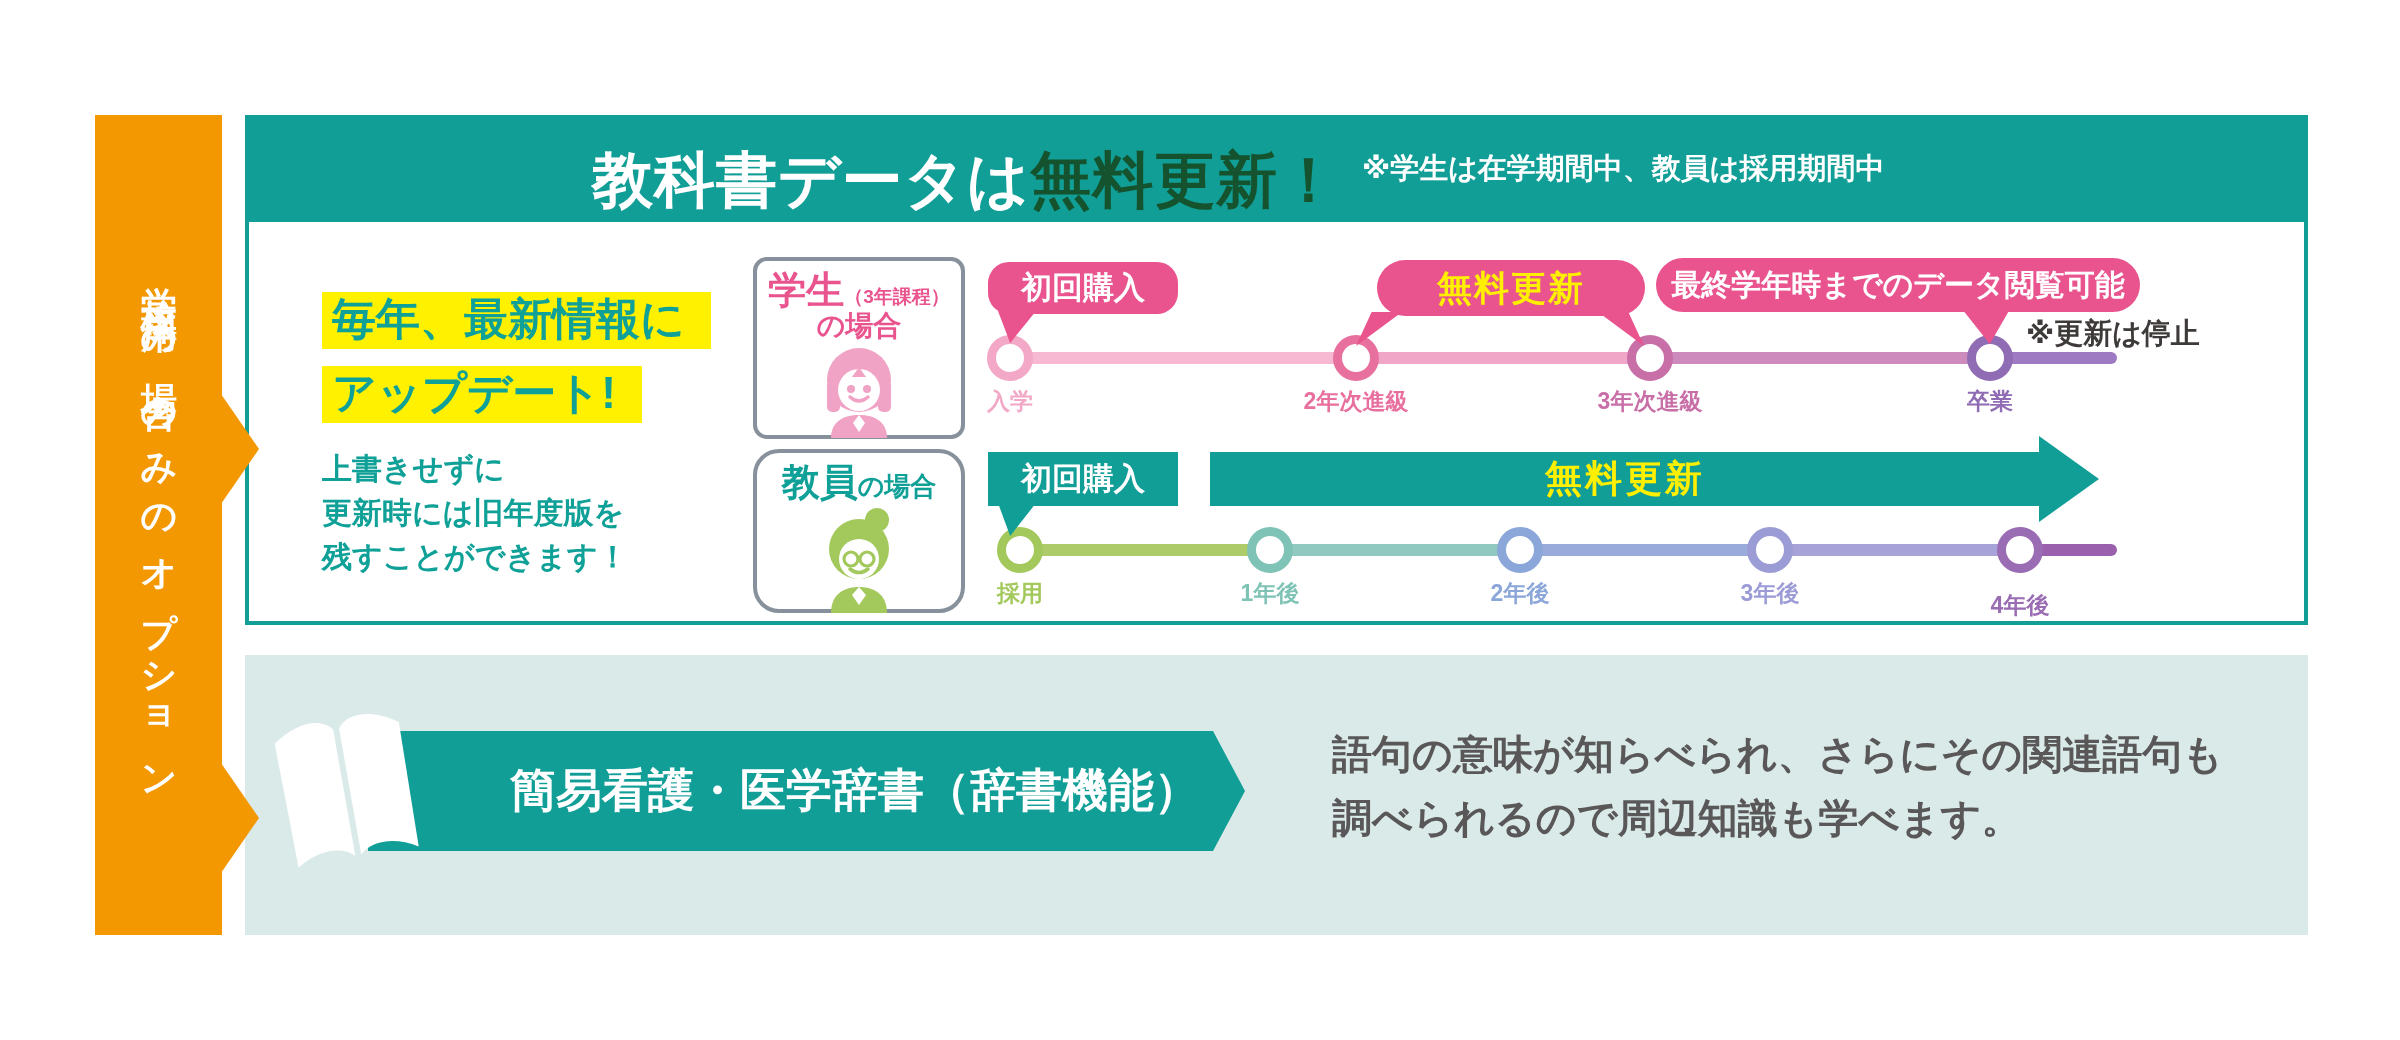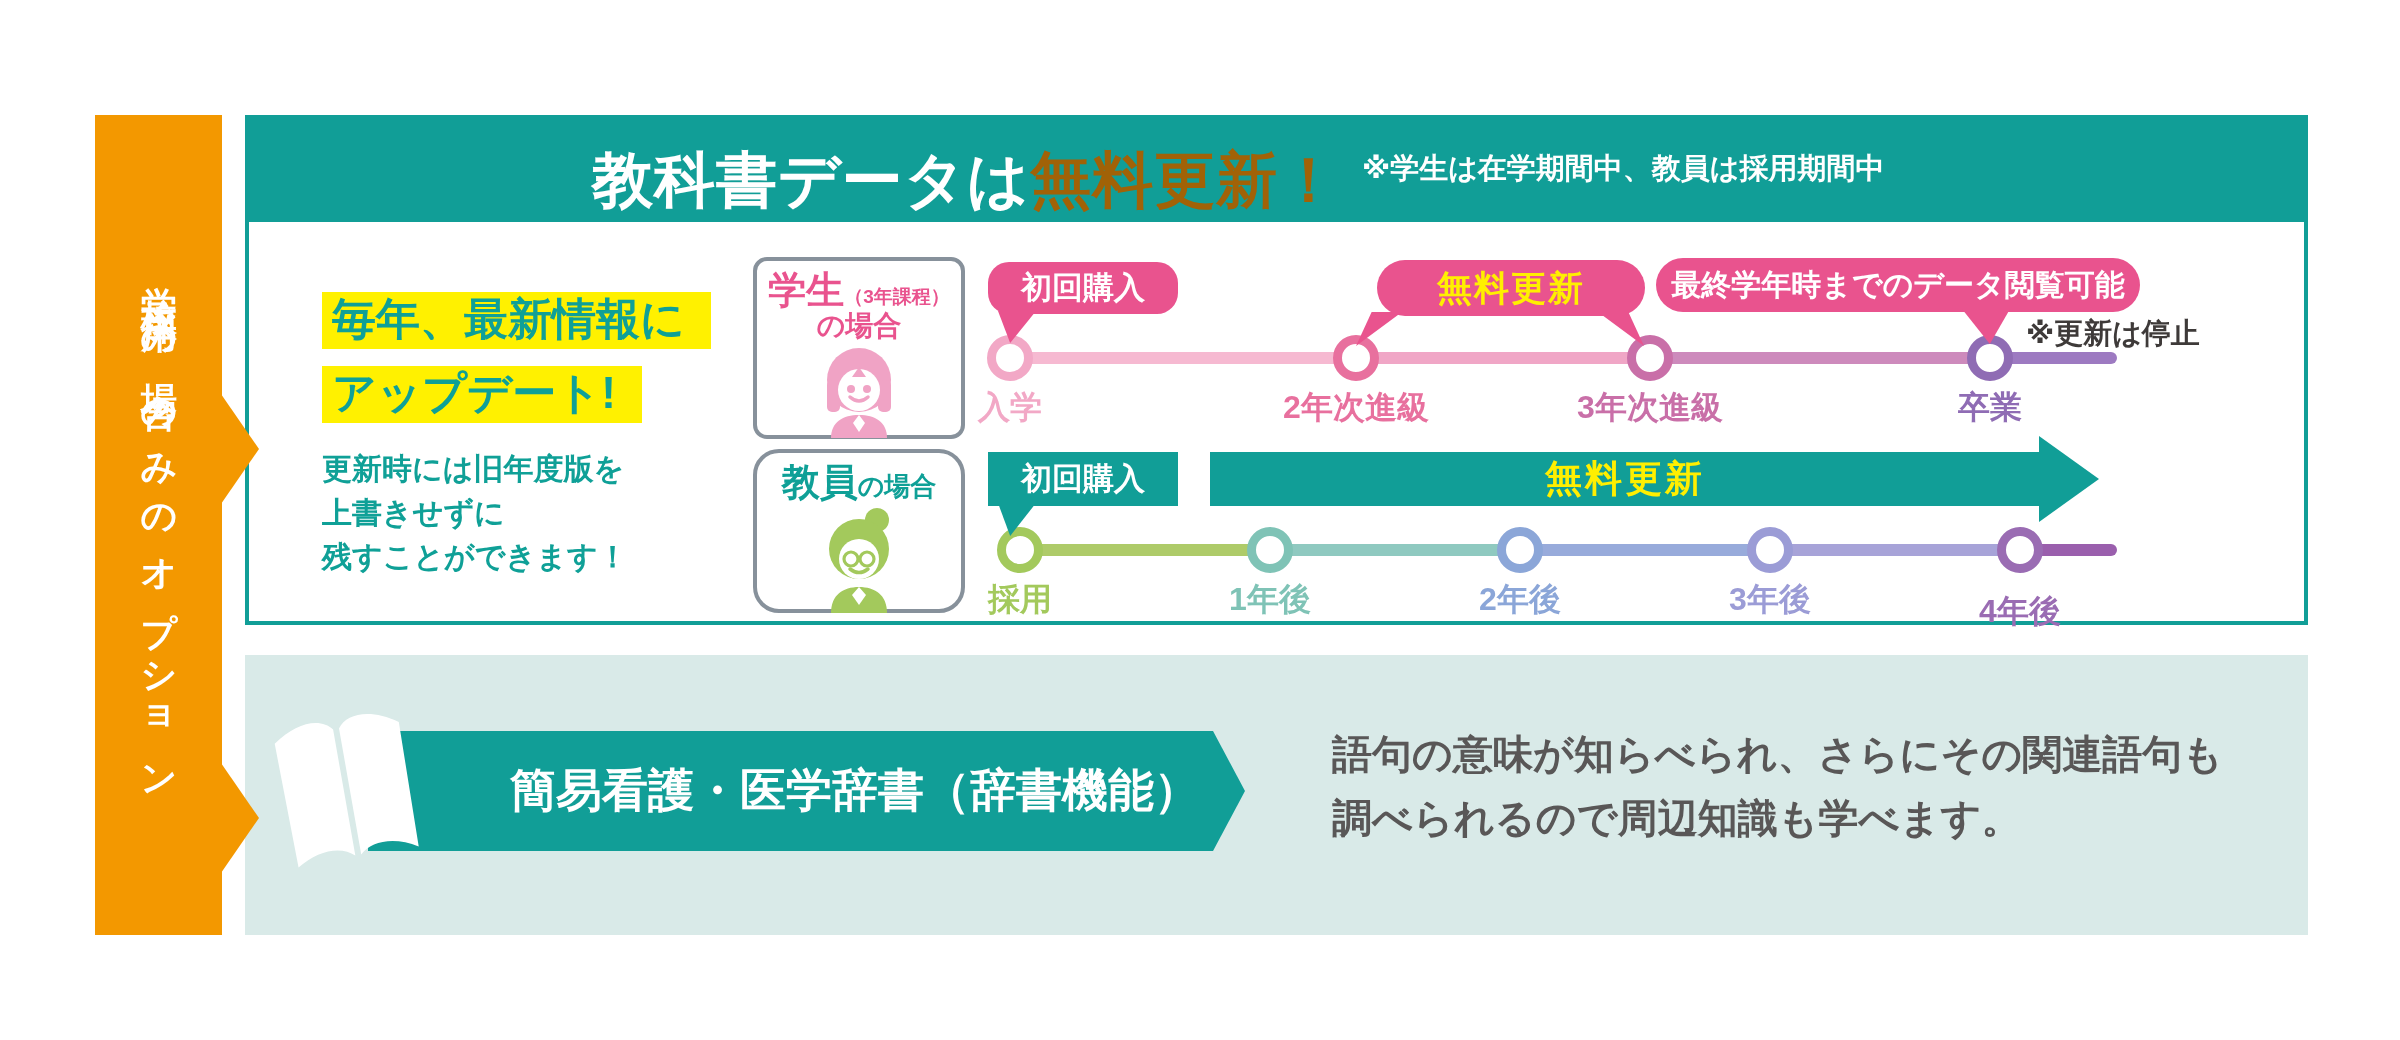--- a/index.html
+++ b/index.html
@@ -15,21 +15,21 @@
               border-top:55px solid transparent;border-bottom:55px solid transparent;z-index:6;}
   #arrow1{left:221px;top:394px;}
   #arrow2{left:221px;top:763px;}
 
   
   .main-box{position:absolute;left:245px;top:115px;width:2063px;height:510px;background:#fff;
             border:4px solid #119e97;box-sizing:border-box;}
   .header-band{position:absolute;left:245px;top:115px;width:2063px;height:107px;background:#119e97;}
   .header-title{position:absolute;left:592px;top:115px;height:131px;display:flex;align-items:center;
                 font-size:61px;font-weight:bold;letter-spacing:1px;white-space:nowrap;}
-  .t-white{color:#ffffff;} .t-yellow{color:#a16207;}
+  .t-white{color:#ffffff;} .t-yellow{color:#14532d;}
   .header-note{position:absolute;left:1362px;top:115px;height:107px;display:flex;align-items:center;
                color:#fff;font-size:29px;font-weight:bold;white-space:nowrap;}
 
   
   .hl{position:absolute;background:#fff100;color:#0fa097;font-weight:bold;font-size:44px;
       padding:5px 26px 8px 10px;white-space:nowrap;line-height:1;}
   #hl1{left:322px;top:292px;}
   #hl2{left:322px;top:366px;}
   .intro-body{position:absolute;left:322px;top:447px;color:#0fa097;font-size:30px;font-weight:bold;
               line-height:44px;white-space:nowrap;}
@@ -71,21 +71,21 @@
   #free-arrow-body{position:absolute;left:1210px;top:452px;width:830px;height:54px;background:#119e97;
                    display:flex;align-items:center;justify-content:center;color:#ffef00;font-size:37px;
                    font-weight:bold;letter-spacing:3px;z-index:2;}
   #free-arrow-head{position:absolute;left:2039px;top:436px;width:60px;height:86px;background:#119e97;
                    clip-path:polygon(0 0,100% 50%,0 100%);z-index:2;}
 
   
   .tl-seg{position:absolute;height:12px;border-radius:6px;z-index:1;}
   .tl-node{position:absolute;width:28px;height:28px;border-radius:50%;background:#fff;
            border:9px solid #ccc;z-index:2;}
-  .tl-label{position:absolute;transform:translateX(-50%);font-weight:bold;font-size:32px;
+  .tl-label{position:absolute;transform:translateX(-50%);font-weight:bold;font-size:23px;
             white-space:nowrap;z-index:2;text-align:center;}
 
   
   .mint{position:absolute;left:245px;top:655px;width:2063px;height:280px;background:#d9eae8;}
   .book{position:absolute;left:266px;top:688px;z-index:2;}
   .ribbon{position:absolute;left:368px;top:731px;width:877px;height:120px;background:#119e97;
           color:#fff;font-size:46px;font-weight:bold;display:flex;align-items:center;
           padding-left:142px;box-sizing:border-box;white-space:nowrap;z-index:1;
           clip-path:polygon(0 0,calc(100% - 32px) 0,100% 50%,calc(100% - 32px) 100%,0 100%);}
   .dict-desc{position:absolute;left:1332px;top:722px;font-size:40px;font-weight:bold;color:#595757;
@@ -106,22 +106,22 @@
   <div class="header-band"></div>
   <div class="header-title">
     <span class="t-white">教科書データは</span>
       <span class="t-yellow">無料更新！</span>
   </div>
   <div class="header-note">※学生は在学期間中、教員は採用期間中</div>
 
   <div class="hl" id="hl1">毎年、最新情報に</div>
   <div class="hl" id="hl2">アップデート!</div>
   <div class="intro-body">
+    <div>上書きせずに</div>
     <div>更新時には旧年度版を</div>
-    <div>上書きせずに</div>
     <div>残すことができます！</div>
   </div>
 
   <div class="case-box" id="student-box">
     <div class="case-title pinkc">
       <span class="big">学生</span><span class="small">（3年課程）</span>
     </div>
     <div class="case-line2 pinkc">の場合</div>
     <svg class="case-icon" width="108" height="92" viewBox="0 0 108 92">
       <circle cx="54" cy="34" r="32" fill="#f0a3c5"></circle>

